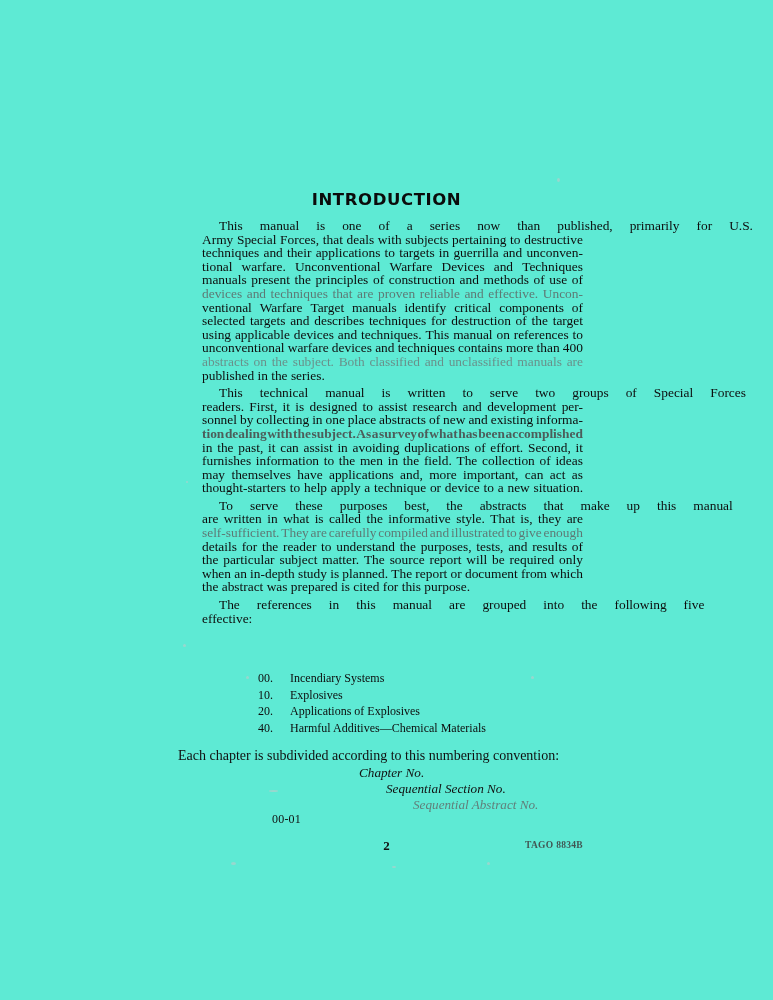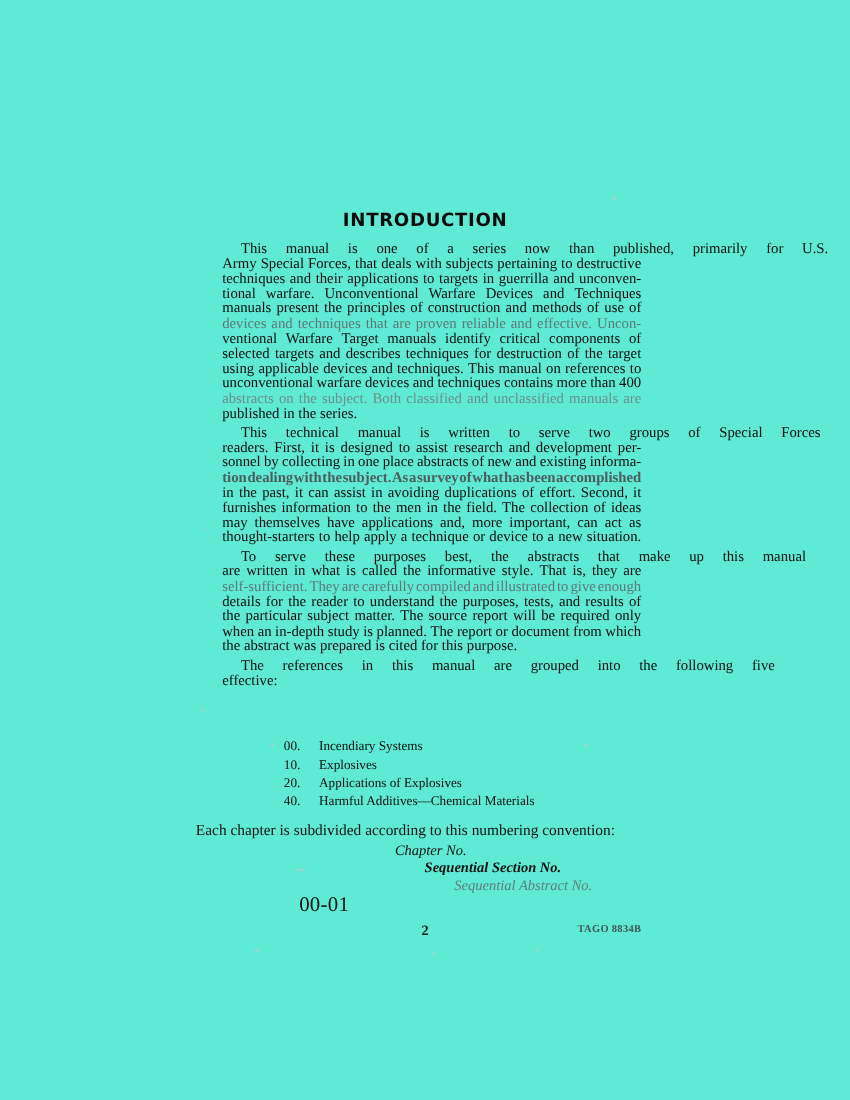--- a/index.html
+++ b/index.html
@@ -105,28 +105,28 @@
   }
   .stair {
     position: absolute;
     font-style: italic;
     font-size: 13.2px;
     line-height: 14px;
     color: #111;
     margin-left: 41px;
   }
   #stair-1 { left: 318px; top: 766px; }
-  #stair-2 { left: 345px; top: 782px; font-weight: bold; }
+  #stair-2 { left: 345px; top: 782px; }
   #stair-3 { left: 372px; top: 798px; color: #616161; opacity: .78; }
 
   #section-code {
     position: absolute;
     left: 272px;
     top: 812px;
-    font-size: 19px;
+    font-size: 12px;
     letter-spacing: 0.2px;
   }
 
   
   #footer {
     position: absolute;
     left: 0;
     top: 838px;
     width: 773px;
     height: 18px;

